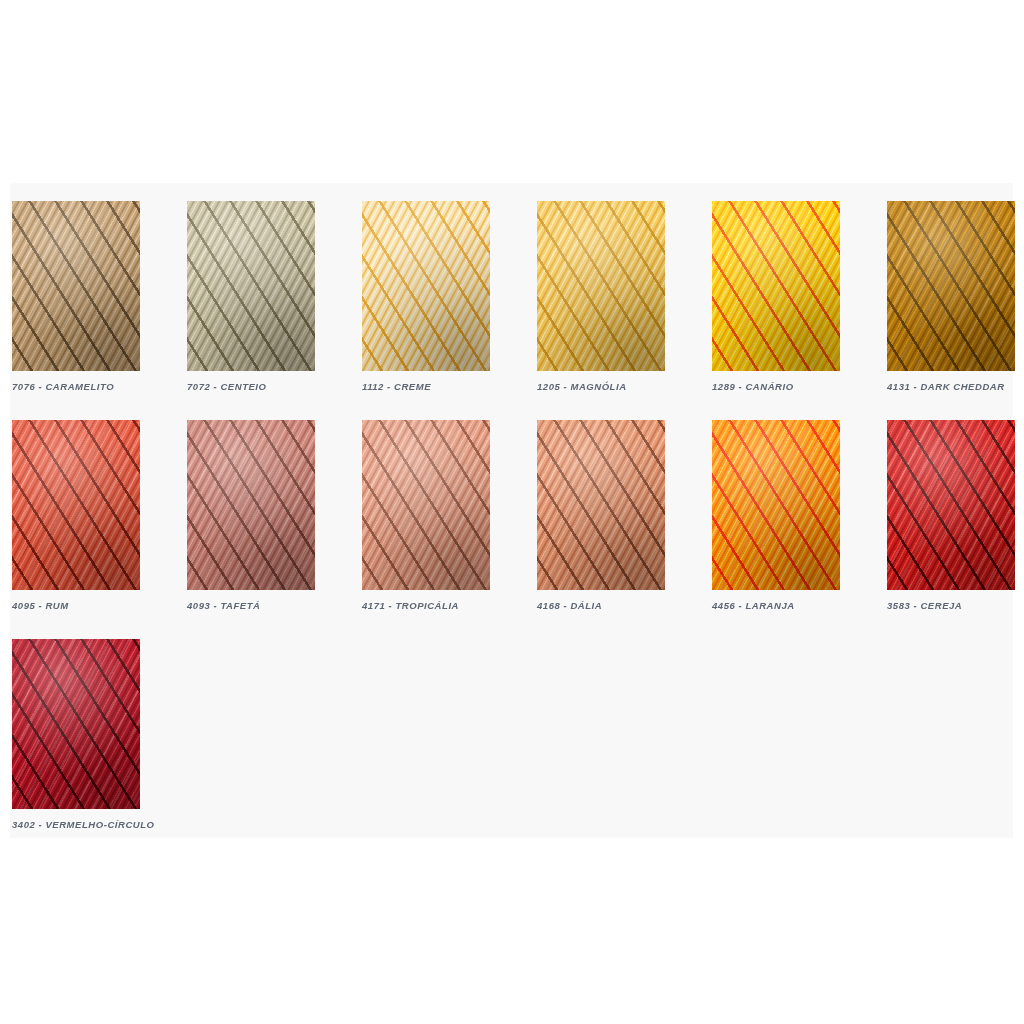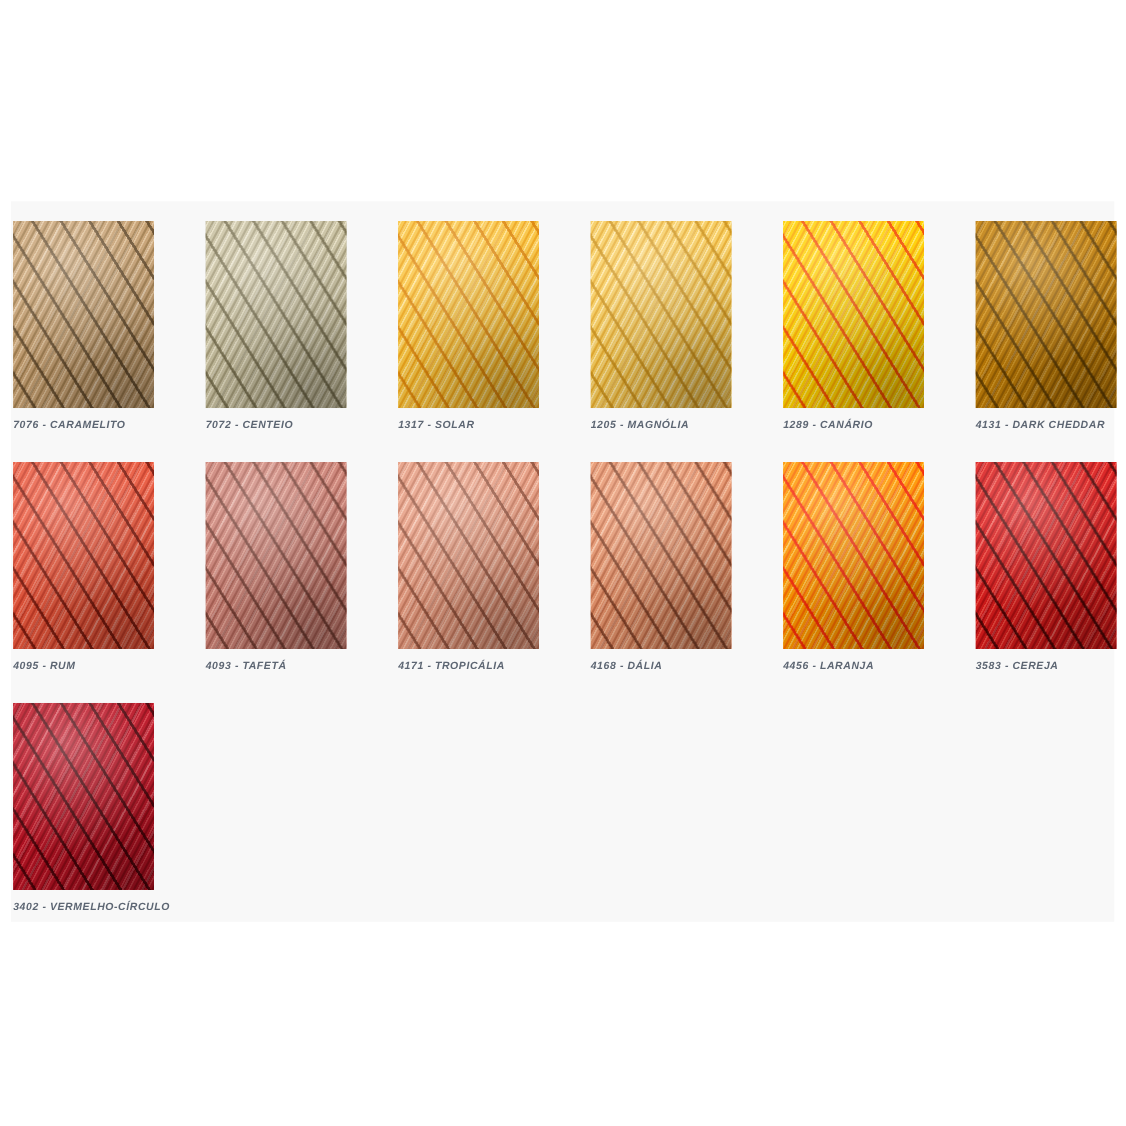--- a/index.html
+++ b/index.html
@@ -158,24 +158,24 @@
         </div>
         <div class="swatch-cell">
           <div class="swatch-thumb">
             <div class="yarn" style="--base: #c8c0a0; --hi: #e4ddc2; --lo: #a39a78; --gap: #6e6646;"></div>
             <div class="yarn-shade"></div>
           </div>
           <div class="swatch-label">7072 - CENTEIO</div>
         </div>
         <div class="swatch-cell">
           <div class="swatch-thumb">
-            <div class="yarn" style="--base: #f9c442; --hi: #ffe08a; --lo: #eda41a; --gap: #d97e05;"></div>
-            <div class="yarn-shade"></div>
-          </div>
-          <div class="swatch-label">1317 - SOLAR</div>
+            <div class="yarn" style="--base: #f7dfa8; --hi: #fdf2d6; --lo: #eeb84a; --gap: #e09a18;"></div>
+            <div class="yarn-shade"></div>
+          </div>
+          <div class="swatch-label">1112 - CREME</div>
         </div>
         <div class="swatch-cell">
           <div class="swatch-thumb">
             <div class="yarn" style="--base: #f6cb5c; --hi: #ffe6a0; --lo: #e6ab2e; --gap: #c88d16;"></div>
             <div class="yarn-shade"></div>
           </div>
           <div class="swatch-label">1205 - MAGNÓLIA</div>
         </div>
         <div class="swatch-cell">
           <div class="swatch-thumb">

